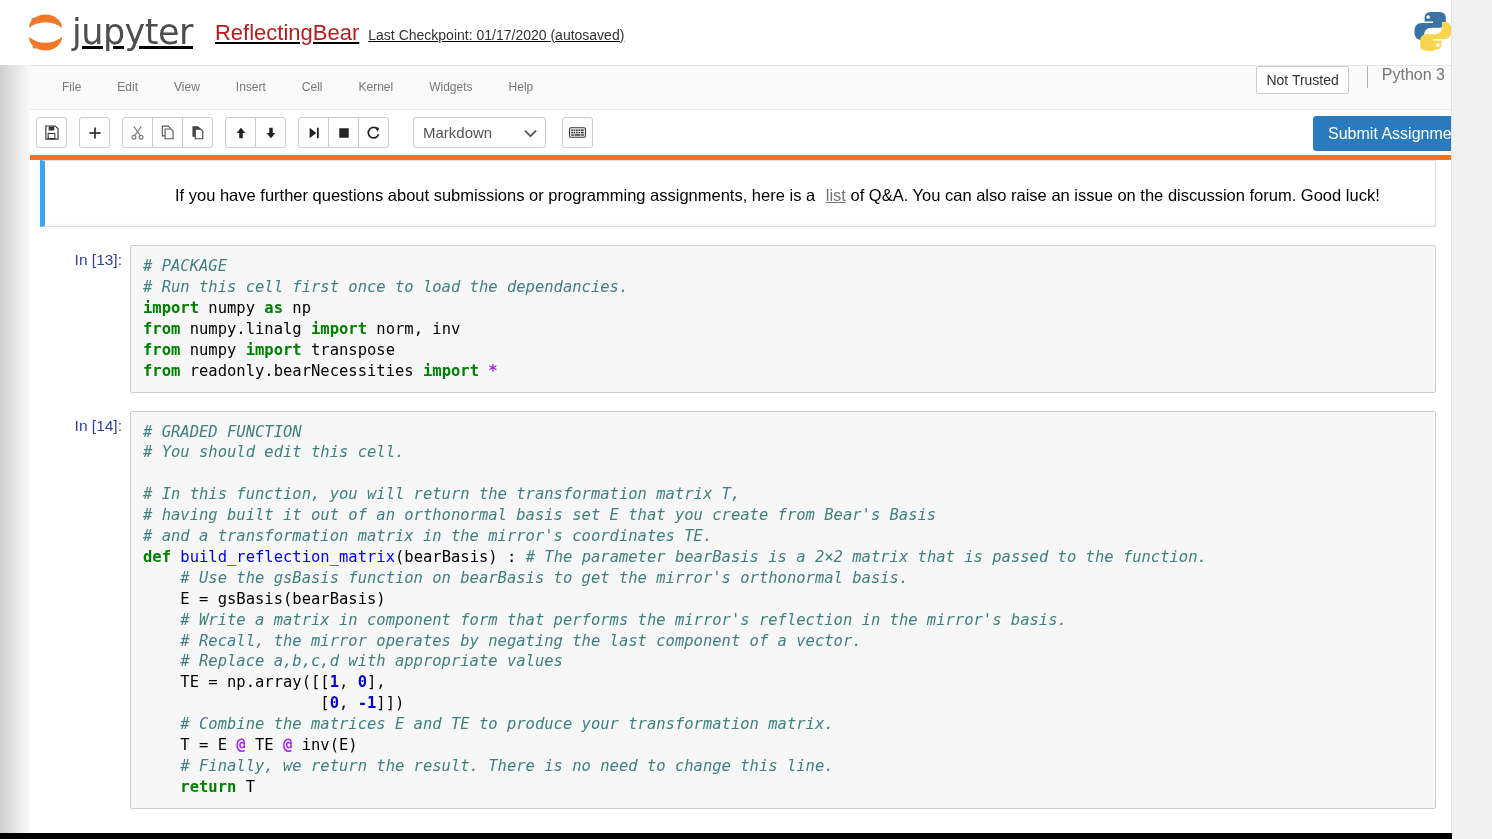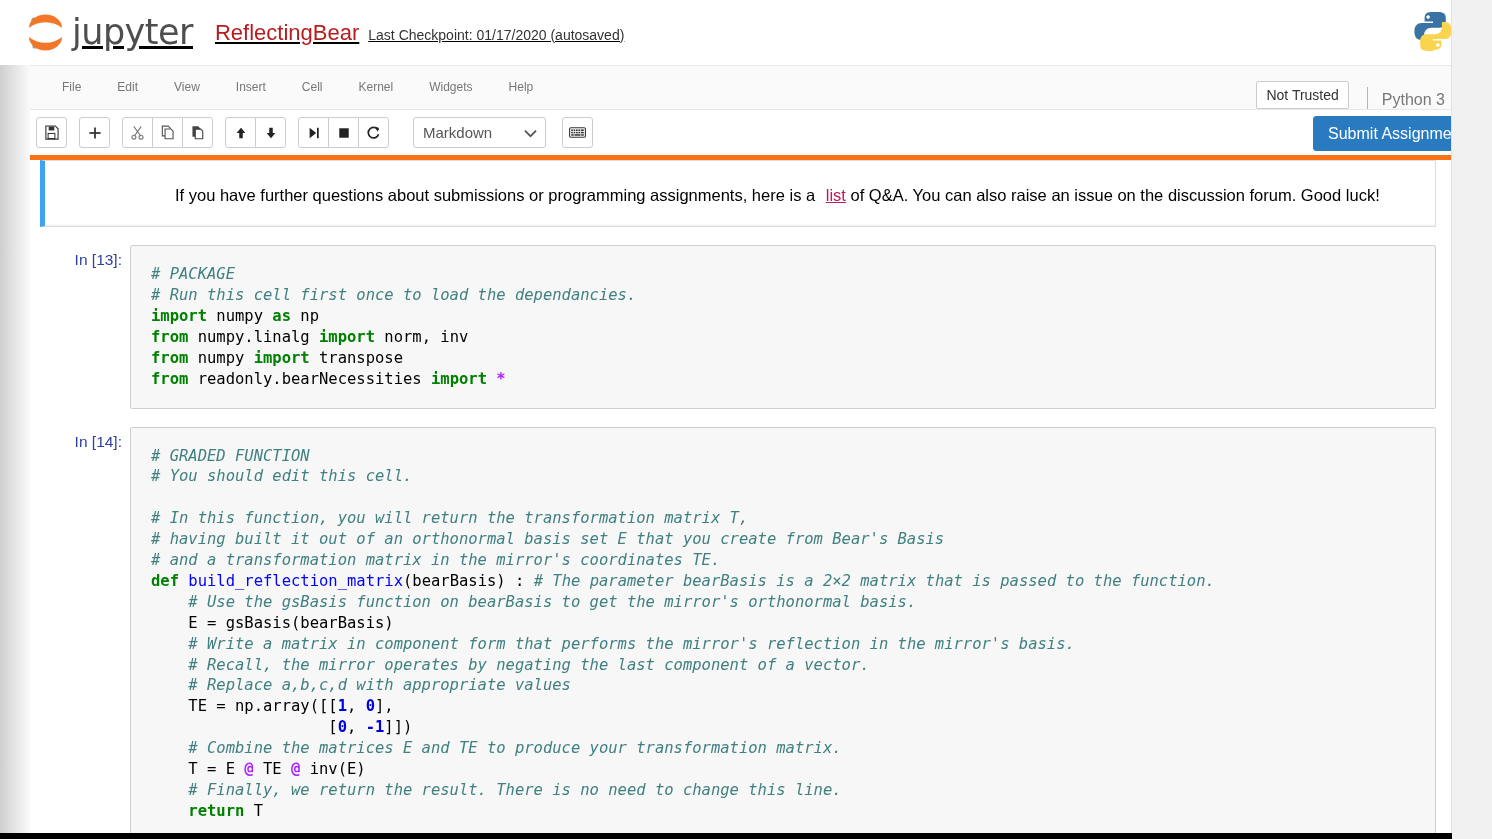--- a/index.html
+++ b/index.html
@@ -42,21 +42,21 @@
     display:flex;align-items:center;
     margin-left:30px;
   }
   .menu-items{display:flex;align-items:center;height:100%;padding-left:14px;}
   .menu-item{
     font-size:12px;color:#777;padding:0 18px;line-height:43px;
     cursor:pointer;
   }
   .menu-right{
     position:absolute;right:12px;top:0;height:43px;
-    display:flex;align-items:flex-end;gap:0px;padding-left:6px;
+    display:flex;align-items:flex-start;gap:0px;padding-left:6px;
   }
   .trust-btn{
     font-size:14px;color:#333;background:#fff;
     border:1px solid #ccc;border-radius:2px;
     padding:4px 9px;line-height:1.3;cursor:pointer;
   }
   .kernel-sep{
     width:1px;height:22px;background:#b3b3b3;margin:0 14px 0 18px;
   }
   .kernel-name{font-size:16px;color:#777;}
@@ -116,37 +116,37 @@
     position:relative;margin-left:0px;margin-right:24px;
     border:1px solid #ddd;border-left:5px solid #3da4ef;
     background:#fff;padding:22px 20px 18px 130px;
     min-height:60px;box-sizing:border-box;
     box-shadow:0 -2px 4px -3px rgba(0,0,0,.18) inset;
   }
   .alert-text{
     font-size:16.5px;color:#000;line-height:1.52;
     font-family:"Liberation Sans",sans-serif;
   }
-  .alert-link{color:#be185d;text-decoration:underline;cursor:pointer;padding-left:6px;}
+  .alert-link{color:#737373;text-decoration:underline;cursor:pointer;padding-left:6px;}
 
   
   .cell{position:relative;display:flex;margin-top:18px;}
   .prompt{
     width:90px;flex:0 0 90px;text-align:right;
     font-family:Liberation Sans, sans-serif;
     font-size:15.5px;color:#303F9F;padding-top:6px;
     padding-right:8px;box-sizing:border-box;user-select:none;
   }
   .inputbox{
     flex:1 1 auto;border:1px solid #cfcfcf;background:#f7f7f7;
     padding:6px 6px 6px 8px;margin-right:24px;box-sizing:border-box;
     border-radius:2px;
   }
   pre.code{
-    margin:12px;font-family:"DejaVu Sans Mono","Liberation Mono",monospace;
+    margin:4px;font-family:"DejaVu Sans Mono","Liberation Mono",monospace;
     font-size:15.5px;line-height:20.9px;color:#000;
     white-space:pre;overflow:hidden;
   }
   .k{color:#008000;font-weight:bold;}    
   .c{color:#408080;font-style:italic;}   
   .n{color:#0000dd;font-weight:bold;}    
   .f{color:#0000FF;}                     
   .o{color:#AA22FF;font-weight:bold;}    
   .p{color:#000;}                        
 

